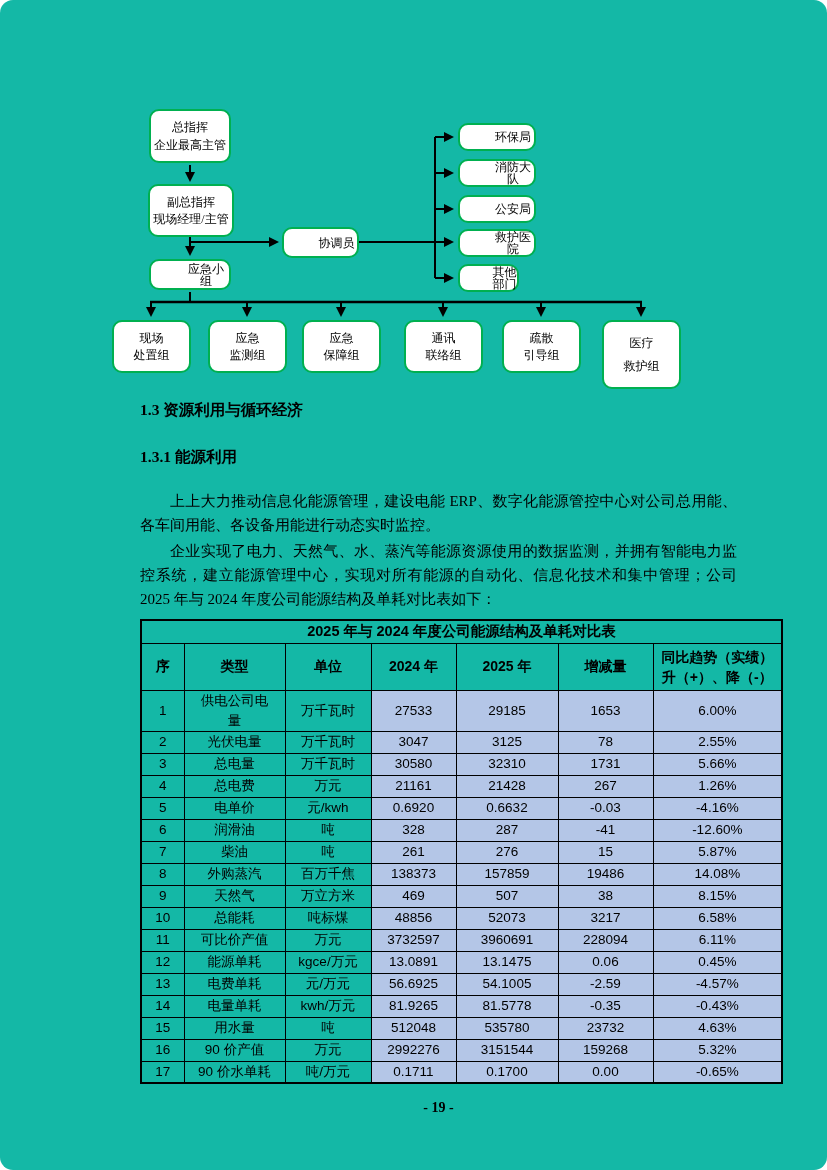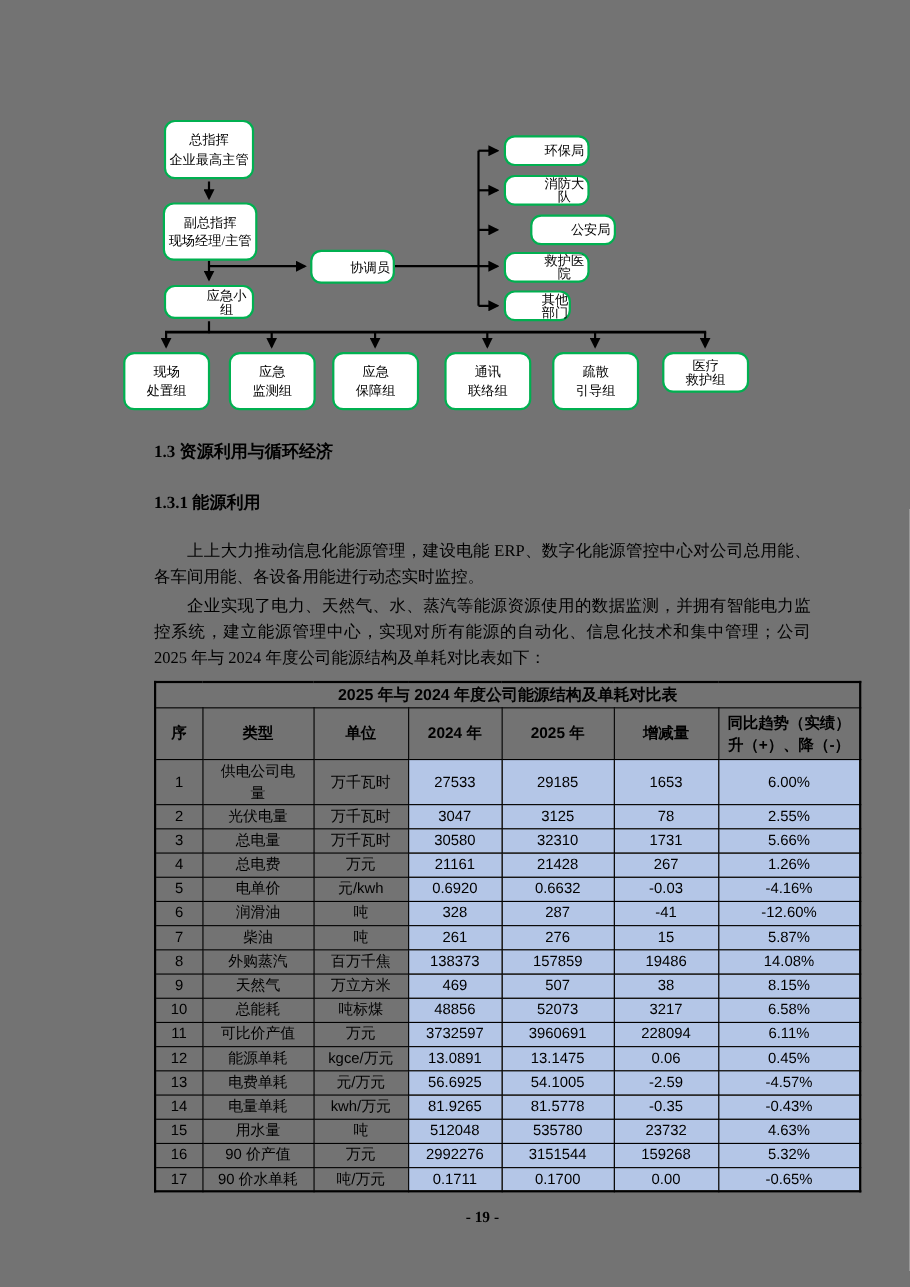--- a/index.html
+++ b/index.html
@@ -4,21 +4,21 @@
 <style>
   * { box-sizing: border-box; }
   html,body { margin:0; padding:0; background:#ffffff; }
   body {
     width:827px; height:1170px;
     font-family:"Liberation Serif", serif;
     color:#000;
     position:relative;
     overflow:hidden;
   }
-  .page { position:relative; width:827px; height:1170px; background:#737373; }
+  .page { position:relative; width:827px; height:1170px; background:#14b8a6;border-radius:13px; }
 
   
   .flowchart { position:relative; width:827px; height:394px; }
   .fc-svg { position:absolute; left:0; top:0; z-index:0; }
   .fc-box {
     position:absolute; z-index:1;
     background:#fff;
     border:2.5px solid #00b050;
     border-radius:10px;
     display:flex; flex-direction:column;
@@ -117,21 +117,21 @@
     <div class="fc-box" style="left:282px;top:227px;width:77px;height:31px">
       <span>协调员</span>
     </div>
 
     <div class="fc-box" style="left:458px;top:123px;width:78px;height:28px">
       <span>环保局</span>
     </div>
     <div class="fc-box" style="left:458px;top:159px;width:78px;height:28px">
       <span>消防大队</span>
     </div>
-    <div class="fc-box" style="left:482px;top:195px;width:78px;height:28px">
+    <div class="fc-box" style="left:458px;top:195px;width:78px;height:28px">
       <span>公安局</span>
     </div>
     <div class="fc-box" style="left:458px;top:229px;width:78px;height:28px">
       <span>救护医院</span>
     </div>
     <div class="fc-box" style="left:458px;top:264px;width:61px;height:28px">
       <span>其他部门</span>
     </div>
 
     <div class="fc-box two-line" style="left:112px;top:320px;width:79px;height:53px">
@@ -147,21 +147,21 @@
       <span>保障组</span>
     </div>
     <div class="fc-box two-line" style="left:404px;top:320px;width:79px;height:53px">
       <span>通讯</span>
       <span>联络组</span>
     </div>
     <div class="fc-box two-line" style="left:502px;top:320px;width:79px;height:53px">
       <span>疏散</span>
       <span>引导组</span>
     </div>
-    <div class="fc-box two-line" style="left:602px;top:320px;width:79px;height:37px">
+    <div class="fc-box two-line" style="left:602px;top:320px;width:79px;height:69px">
       <span>医疗</span>
       <span>救护组</span>
     </div>
   </div>
 
   <div class="content">
     <p class="hsec h13">1.3 资源利用与循环经济</p>
     <p class="hsec h131">1.3.1 能源利用</p>
     <p class="para p1">上上大力推动信息化能源管理，建设电能 ERP、数字化能源管控中心对公司总用能、各车间用能、各设备用能进行动态实时监控。</p>
     <p class="para p2">企业实现了电力、天然气、水、蒸汽等能源资源使用的数据监测，并拥有智能电力监控系统，建立能源管理中心，实现对所有能源的自动化、信息化技术和集中管理；公司 2025 年与 2024 年度公司能源结构及单耗对比表如下：</p>

